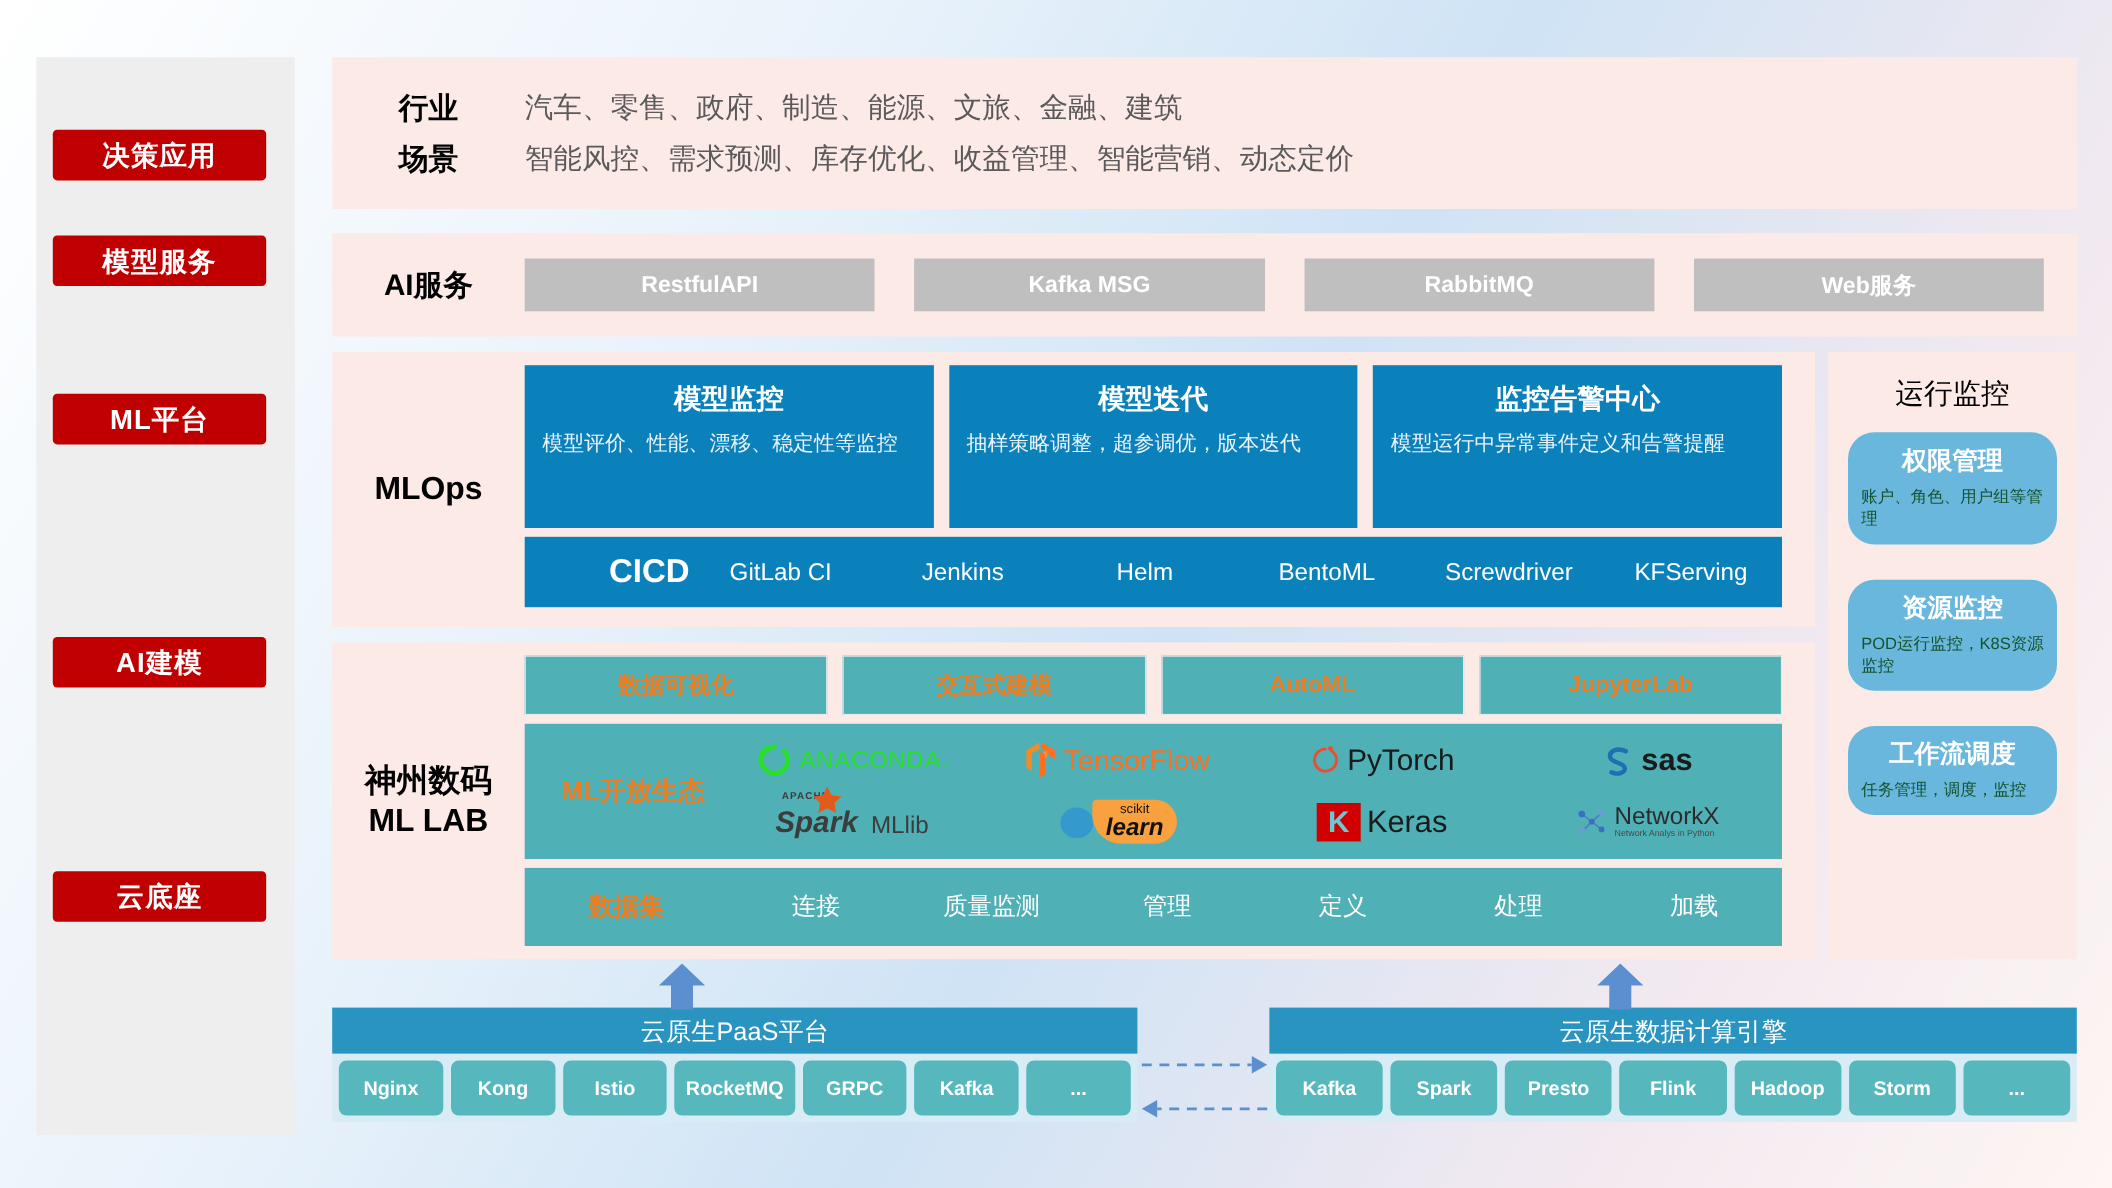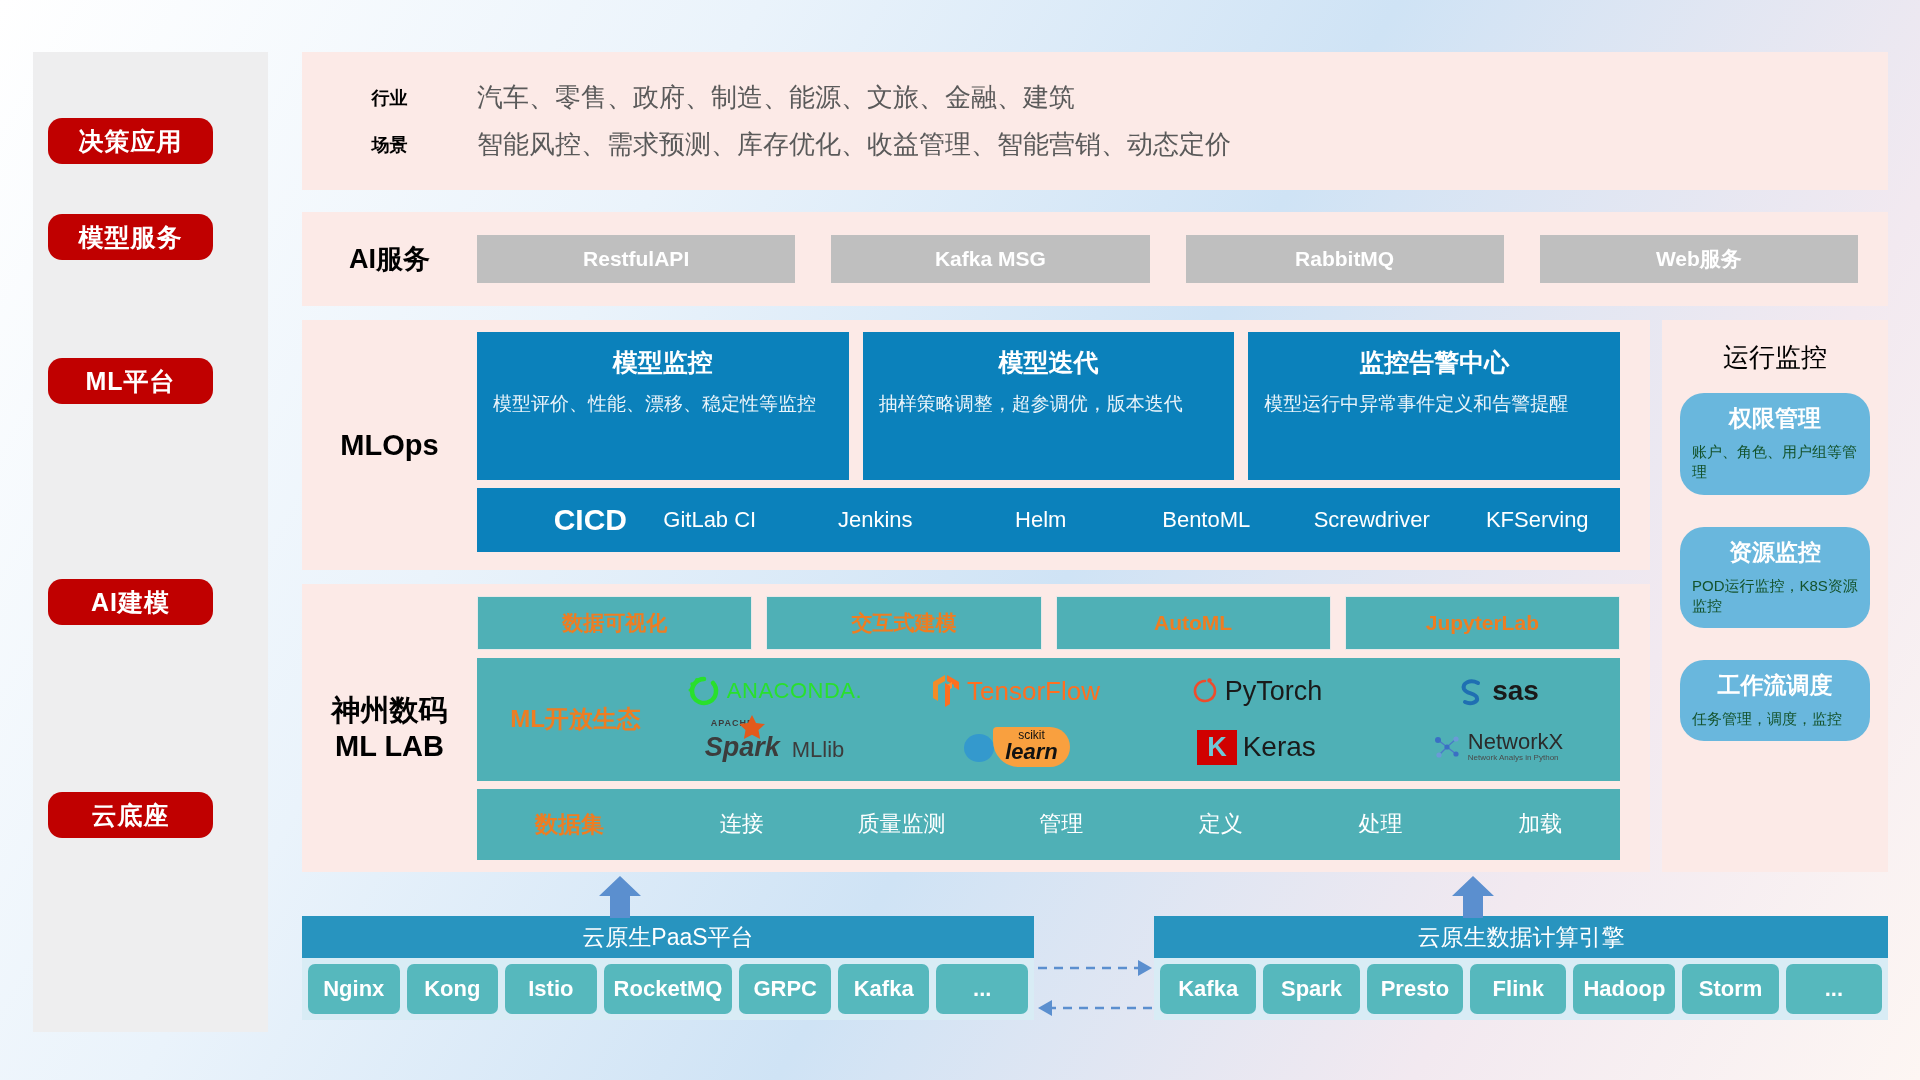--- a/index.html
+++ b/index.html
@@ -9,39 +9,39 @@
     background: linear-gradient(120deg, #ffffff 0%, #eaf3fb 30%, #cfe3f5 55%, #f2e9f0 80%, #fdf6f3 100%);
     position: relative;
   }
 
   
   #rail {
     position: absolute; left: 33px; top: 52px; width: 235px; height: 980px;
     background: #eeeeef;
   }
   .rail-chip {
-    position: absolute; left: 15px; width: 165px; height: 46px;
-    background: #c00000; border-radius: 14px;
+    position: absolute; left: 15px; width: 194px; height: 46px;
+    background: #c00000; border-radius: 4px;
     color: #fff; font-size: 25px; font-weight: bold;
     display: flex; align-items: center; justify-content: center;
     letter-spacing: 1px;
   }
 
   
   #main { position: absolute; left: 302px; top: 52px; width: 1586px; }
 
   .band {
     background: #fceae7; position: relative;
   }
 
   
   #band-industry { padding: 22px 0 22px 0; height: 138px; }
   .kv-row { display: flex; align-items: center; height: 47px; }
   .kv-key {
-    width: 175px; text-align: center; font-size: 18px; font-weight: bold;
+    width: 175px; text-align: center; font-size: 27px; font-weight: bold;
     color: #000; flex: 0 0 175px;
   }
   .kv-val { font-size: 26px; color: #5a5a5a; }
 
   
   #band-ai { height: 94px; margin-top: 22px; display: flex; align-items: center; }
   #band-ai .lbl {
     width: 175px; flex: 0 0 175px; text-align: center;
     font-size: 27px; font-weight: bold; color: #000;
   }
@@ -112,21 +112,21 @@
   .cloud-col { position: absolute; top: 28px; }
   #cloud-paas { left: 0; width: 732px; }
   #cloud-data { left: 852px; width: 734px; }
   .cloud-hdr {
     background: #2894bf; color: #fff; height: 42px; font-size: 23px;
     display: flex; align-items: center; justify-content: center; font-weight: 500;
   }
   .cloud-strip { background: #d8ecf5; padding: 6px; display: flex; gap: 7px; }
   .cloud-chip {
     flex: 1; background: #56b8bd; border-radius: 7px; color: #fff;
-    font-size: 22px; font-weight: bold; height: 50px;
+    font-size: 18px; font-weight: bold; height: 50px;
     display: flex; align-items: center; justify-content: center; text-align: center;
     line-height: 1.05; padding: 0 10px;
   }
   .up-arrow { position: absolute; top: -40px; width: 46px; height: 42px; }
   .dash { position: absolute; }
 </style>
 </head>
 <body>
 
 <div id="rail">

